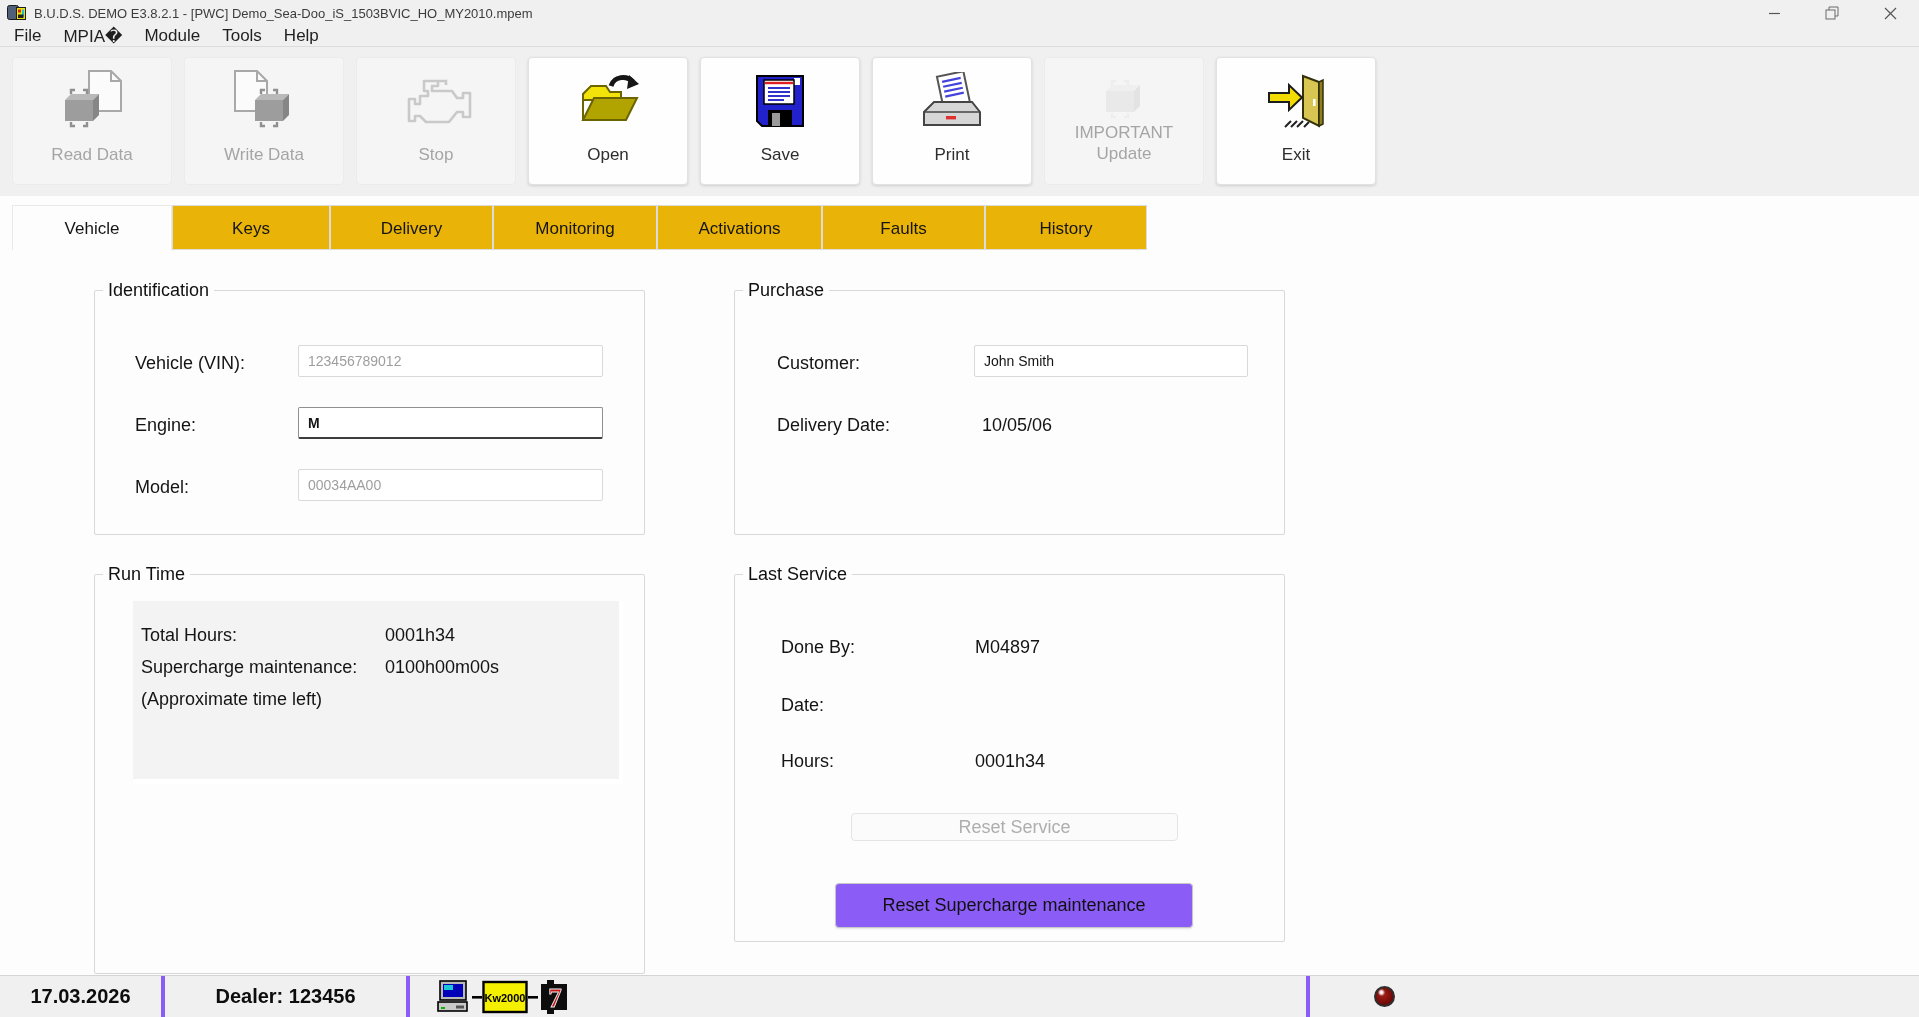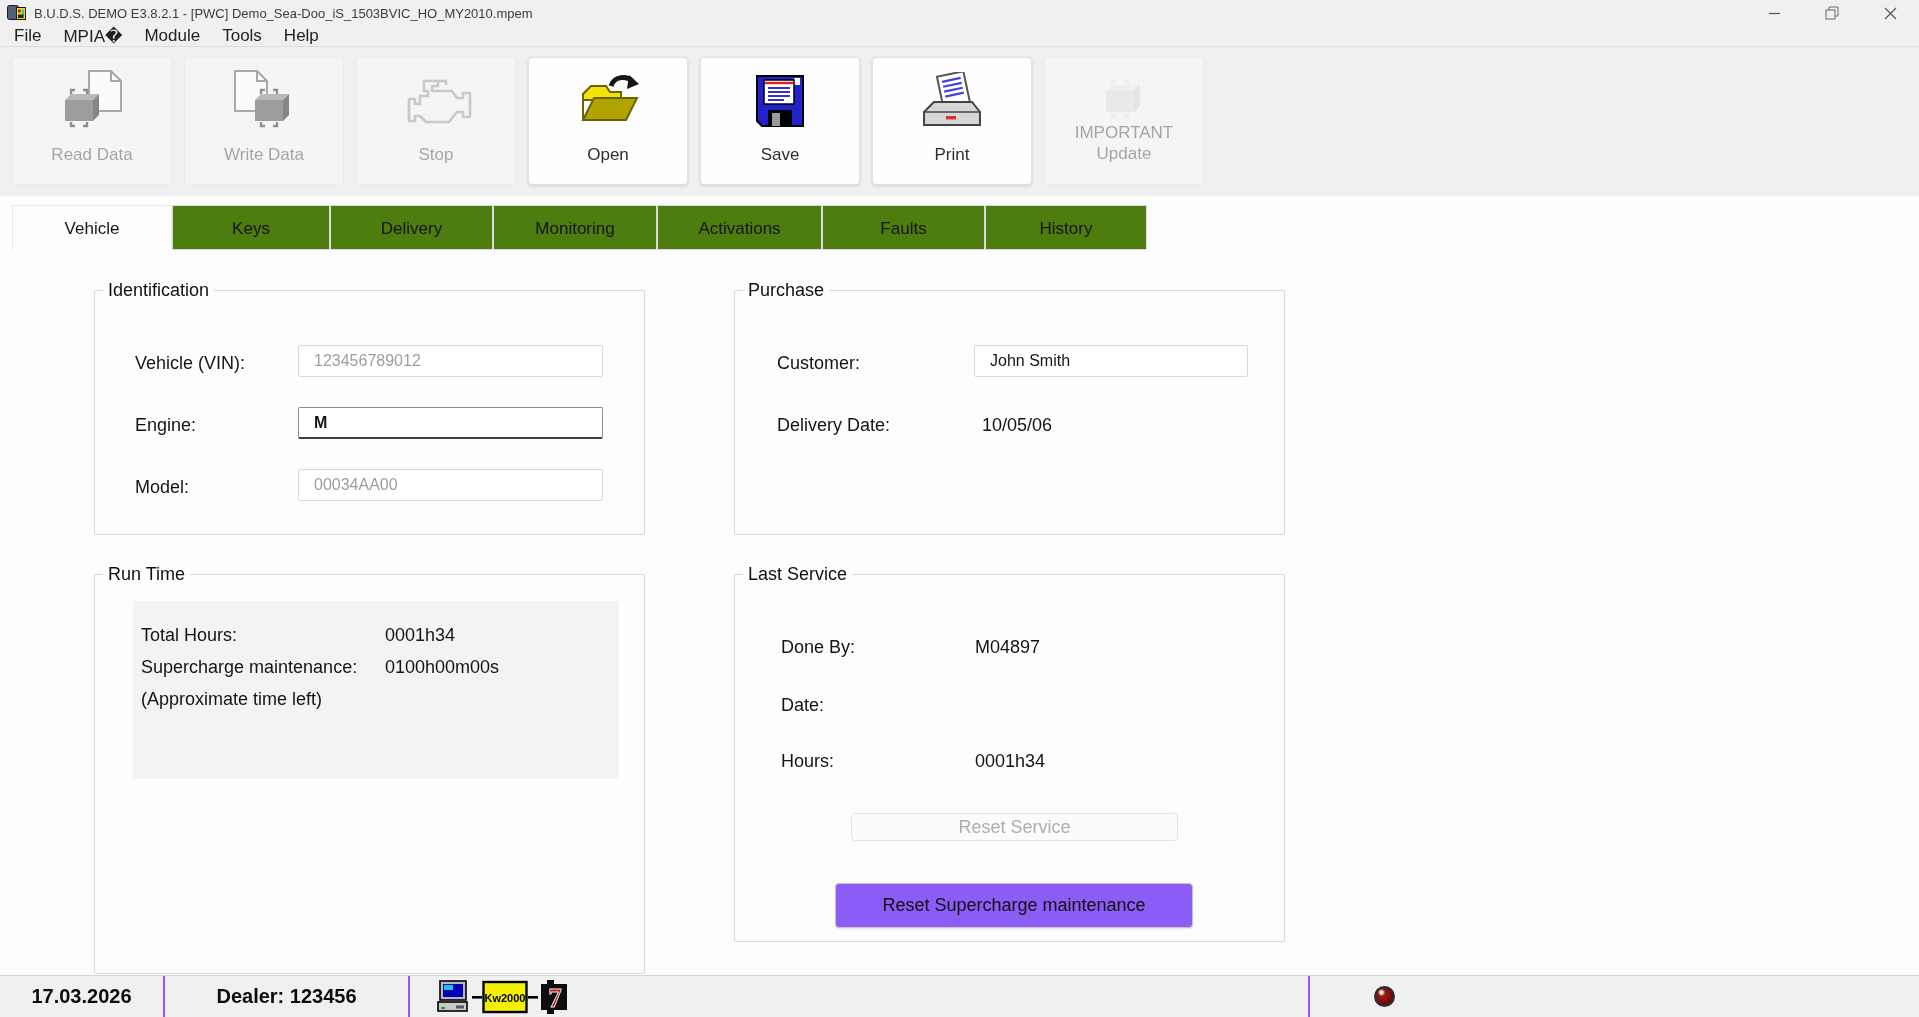--- a/index.html
+++ b/index.html
@@ -33,48 +33,48 @@
   .tbtn .tlabel { font-size:17px; color:#2e2e2e; line-height:21px; text-align:center; }
   .tbtn.disabled .tlabel { color:#a5a5a5; }
   .compicon { position:relative; width:66px; height:64px; }
   .compicon .pg  { position:absolute; }
   .compicon .ecu { position:absolute; }
 
   
   .bodyarea { position:absolute; top:196px; left:0; width:1919px; height:779px; background:#fdfdfd; }
   .tab { position:absolute; top:9px; height:45px; text-align:center; line-height:45px;
     font-size:17px; color:#151515; }
-  .tab.inactive { background:#4d7c0f; border:1px solid #dcdcdc; }
+  .tab.inactive { background:#eab308; border:1px solid #dcdcdc; }
   .tab.active { background:#fdfdfd; border:1px solid #e9e9e9; border-bottom:none; z-index:2; }
 
   
   .groupbox { position:absolute; border:1px solid #d8d8d8; border-radius:2px; }
   .gb-title { position:absolute; top:-11px; left:8px; background:#fdfdfd; padding:0 5px;
     font-size:18px; color:#101010; }
   .flabel { position:absolute; font-size:18px; color:#141414; white-space:nowrap; }
   .fvalue { position:absolute; font-size:18px; color:#141414; white-space:nowrap; }
   .field { position:absolute; height:32px; background:#fff; border:1px solid #d9d9d9;
-    font-family:"Liberation Sans","DejaVu Sans",sans-serif; font-size:16px; padding:0 15px; color:#141414;
+    font-family:"Liberation Sans","DejaVu Sans",sans-serif; font-size:14px; padding:0 9px; color:#141414;
     border-radius:2px; outline:none; }
   .field.ghosttext { color:#9e9e9e; }
   .field.focusfield { border:1px solid #8f8f8f; border-bottom:2px solid #3d3d3d; font-weight:600; }
 
   .runpanel { position:absolute; left:38px; top:26px; width:490px; height:183px;
     background:#f3f3f3; border-bottom:5px solid #ffffff; border-right:4px solid #ffffff; }
 
   .pushbtn { position:absolute; border-radius:4px; font-size:18px;
     display:flex; align-items:center; justify-content:center;
     font-family:"Liberation Sans","DejaVu Sans",sans-serif; }
   .pushbtn.off { background:#fbfbfb; border:1px solid #e4e4e4; color:#aeaeae; }
   .pushbtn.on  { background:#8b5cf6; border:1px solid #c7c7c7; color:#111; box-shadow:0 1px 2px rgba(0,0,0,0.10); }
 
   
   .statusbar { position:absolute; top:975px; left:0; width:1919px; height:42px; background:#f0f0f0;
     border-top:1px solid #d4d4d4; display:flex; }
-  .ssec { height:100%; display:flex; align-items:center; border-right:2px solid #8b5cf6; }
+  .ssec { height:100%; display:flex; align-items:center; border-right:4px solid #8b5cf6; }
   .ssec.s1 { width:165px; justify-content:center; }
   .ssec.s2 { width:245px; justify-content:center; }
   .ssec.s3 { width:900px; padding-left:26px; }
   .ssec.s4 { flex:1; border-right:none; padding-left:64px; }
   .stext { font-size:20px; font-weight:600; color:#0d0d0d; }
   .connchain { display:flex; align-items:center; }
   .led { width:21px; height:21px; border-radius:50%;
     background: radial-gradient(circle at 32% 26%, rgba(255,255,255,.95) 0 7%, rgba(255,255,255,0) 22%),
                 radial-gradient(circle at 42% 38%, #a5211b, #6d0705 72%);
     border:2px solid #2e2e2e; }
@@ -226,20 +226,33 @@
         <path d="M6 17 L12 11 H40 L34 17 Z" fill="#efefef"></path>
         <rect x="6" y="17" width="28" height="21" fill="#e9e9e9"></rect>
         <path d="M34 17 L40 11 V32 L34 38 Z" fill="#e3e3e3"></path>
         <path d="M16 43 h-4 v-4 M24 43 h4 v-4" stroke="#ededed" fill="none" stroke-width="2.4"></path>
       </svg>
     </div>
     <div class="tlabel">IMPORTANT</div>
     <div class="tlabel">Update</div>
   </div>
 
+  <div class="tbtn enabled" style="left:1216px">
+    <div class="icnbox">
+      <svg width="62" height="60" viewBox="0 0 62 60">
+        <polygon points="38,5 54,11 54,55 38,47" fill="#d8c552" stroke="#33300a" stroke-width="2"></polygon>
+        <line x1="38" y1="5" x2="38" y2="47" stroke="#33300a" stroke-width="2"></line>
+        <polygon points="54,11 58,9 58,53 54,55" fill="#8f7d1e" stroke="#33300a" stroke-width="1.5"></polygon>
+        <rect x="48" y="28" width="2.6" height="7" fill="#fff"></rect>
+        <polygon points="4,22 24,22 24,14 37,26.5 24,39 24,31 4,31" fill="#f2dc00" stroke="#1c1c1c" stroke-width="2"></polygon>
+        <path d="M26 50 l-6 6 M32 50 l-6 6 M38 50 l-6 6 M44 51 l-5 5" stroke="#222" stroke-width="2"></path>
+      </svg>
+    </div>
+    <div class="tlabel">Exit</div>
+  </div>
 </div>
 
 <div class="bodyarea">
 
   <div class="tab active" style="left:12px;  width:160px">Vehicle</div>
   <div class="tab inactive" style="left:172px; width:158px">Keys</div>
   <div class="tab inactive" style="left:330px; width:163px">Delivery</div>
   <div class="tab inactive" style="left:493px; width:164px">Monitoring</div>
   <div class="tab inactive" style="left:657px; width:165px">Activations</div>
   <div class="tab inactive" style="left:822px; width:163px">Faults</div>

